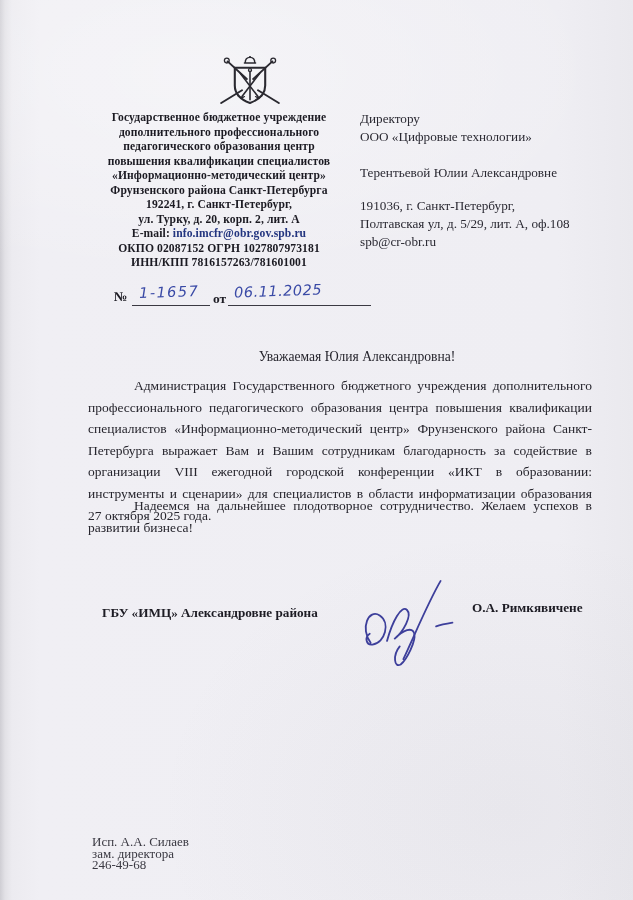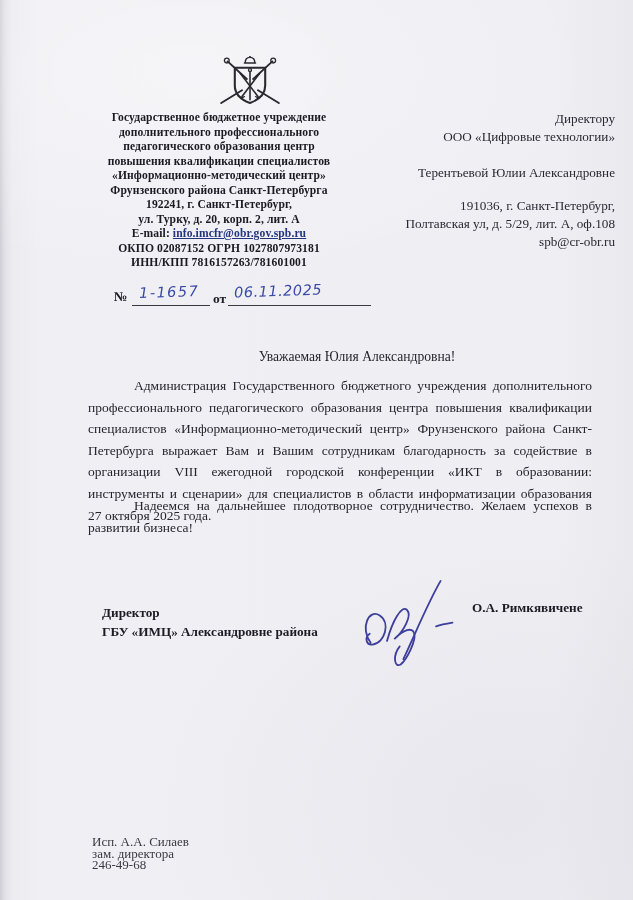--- a/index.html
+++ b/index.html
@@ -12,23 +12,23 @@
   }
   .paper-shade{position:absolute;inset:0;pointer-events:none;
     background:
       radial-gradient(ellipse 600px 300px at 30% 8%, rgba(255,255,255,.35), transparent 70%),
       radial-gradient(ellipse 500px 400px at 80% 90%, rgba(120,118,130,.06), transparent 70%);
   }
   
   .emblem{position:absolute;left:210px;top:55px;width:80px;height:56px;}
   .letterhead{position:absolute;left:86px;top:111px;width:266px;text-align:center;
     font-weight:bold;font-size:11.6px;line-height:14.5px;color:#1b1a22;letter-spacing:.1px;}
-  .letterhead .email-addr{color:#23357f;text-decoration:underline;}
+  .letterhead .email-addr{color:#23357f;}
   .recipient{position:absolute;left:360px;top:110px;width:255px;
-    font-size:13.2px;line-height:18px;color:#2a2932;text-align:right;}
+    font-size:13.2px;line-height:18px;color:#2a2932;}
   .recipient .gap18{margin-bottom:18px;}
   .recipient .gap15{margin-bottom:15px;}
   
   .ref-line{position:absolute;left:0;top:0;width:633px;height:0;}
   .ref-label{position:absolute;font-weight:bold;font-size:13.5px;color:#1d1c24;}
   .lbl-no{left:114px;top:289px;}
   .lbl-ot{left:213px;top:291px;}
   .ref-underline{position:absolute;border-bottom:1.4px solid #3a3942;height:0;}
   .ul-no{left:132px;top:305px;width:78px;}
   .ul-date{left:228px;top:305px;width:143px;}
@@ -110,21 +110,20 @@
   <span class="ref-label lbl-ot">от</span>
   <span class="hand hand-date">06.11.2025</span>
   <span class="ref-underline ul-date"></span>
 </div>
 
 <div class="salutation">Уважаемая Юлия Александровна!</div>
 <div class="body-par par1">Администрация Государственного бюджетного учреждения дополнительного профессионального педагогического образования центра повышения квалификации специалистов «Информационно-методический центр» Фрунзенского района Санкт-Петербурга выражает Вам и Вашим сотрудникам благодарность за содействие в организации VIII ежегодной городской конференции «ИКТ в образовании: инструменты и сценарии» для специалистов в области информатизации образования 27 октября 2025 года.</div>
 <div class="body-par par2">Надеемся на дальнейшее плодотворное сотрудничество. Желаем успехов в развитии бизнеса!</div>
 
 <div class="sig-titles">
-  <div>Директор</div>
   <div>ГБУ «ИМЦ» Александровне района</div>
 </div>
 
 <div class="sig-ink">
   <svg width="118" height="100" viewBox="0 0 120 110" fill="none" stroke-width="2" stroke-linecap="round">
     <path d="M20,80 C8,64 18,42 30,50 C42,58 36,80 22,82 C15,83 13,74 19,70" stroke="#3d3f9b"></path>
     <path d="M38,78 C44,56 54,38 60,44 C66,50 56,68 46,76 C56,66 66,62 68,70 C70,78 60,98 53,104 C46,108 44,94 52,84" stroke="#3d3f9b"></path>
     <path d="M56,98 C70,68 84,34 97,12" stroke="#3d3f9b"></path>
     <path d="M92,62 C98,60 104,59 110,58" stroke="#3d3f9b"></path>
   </svg>

